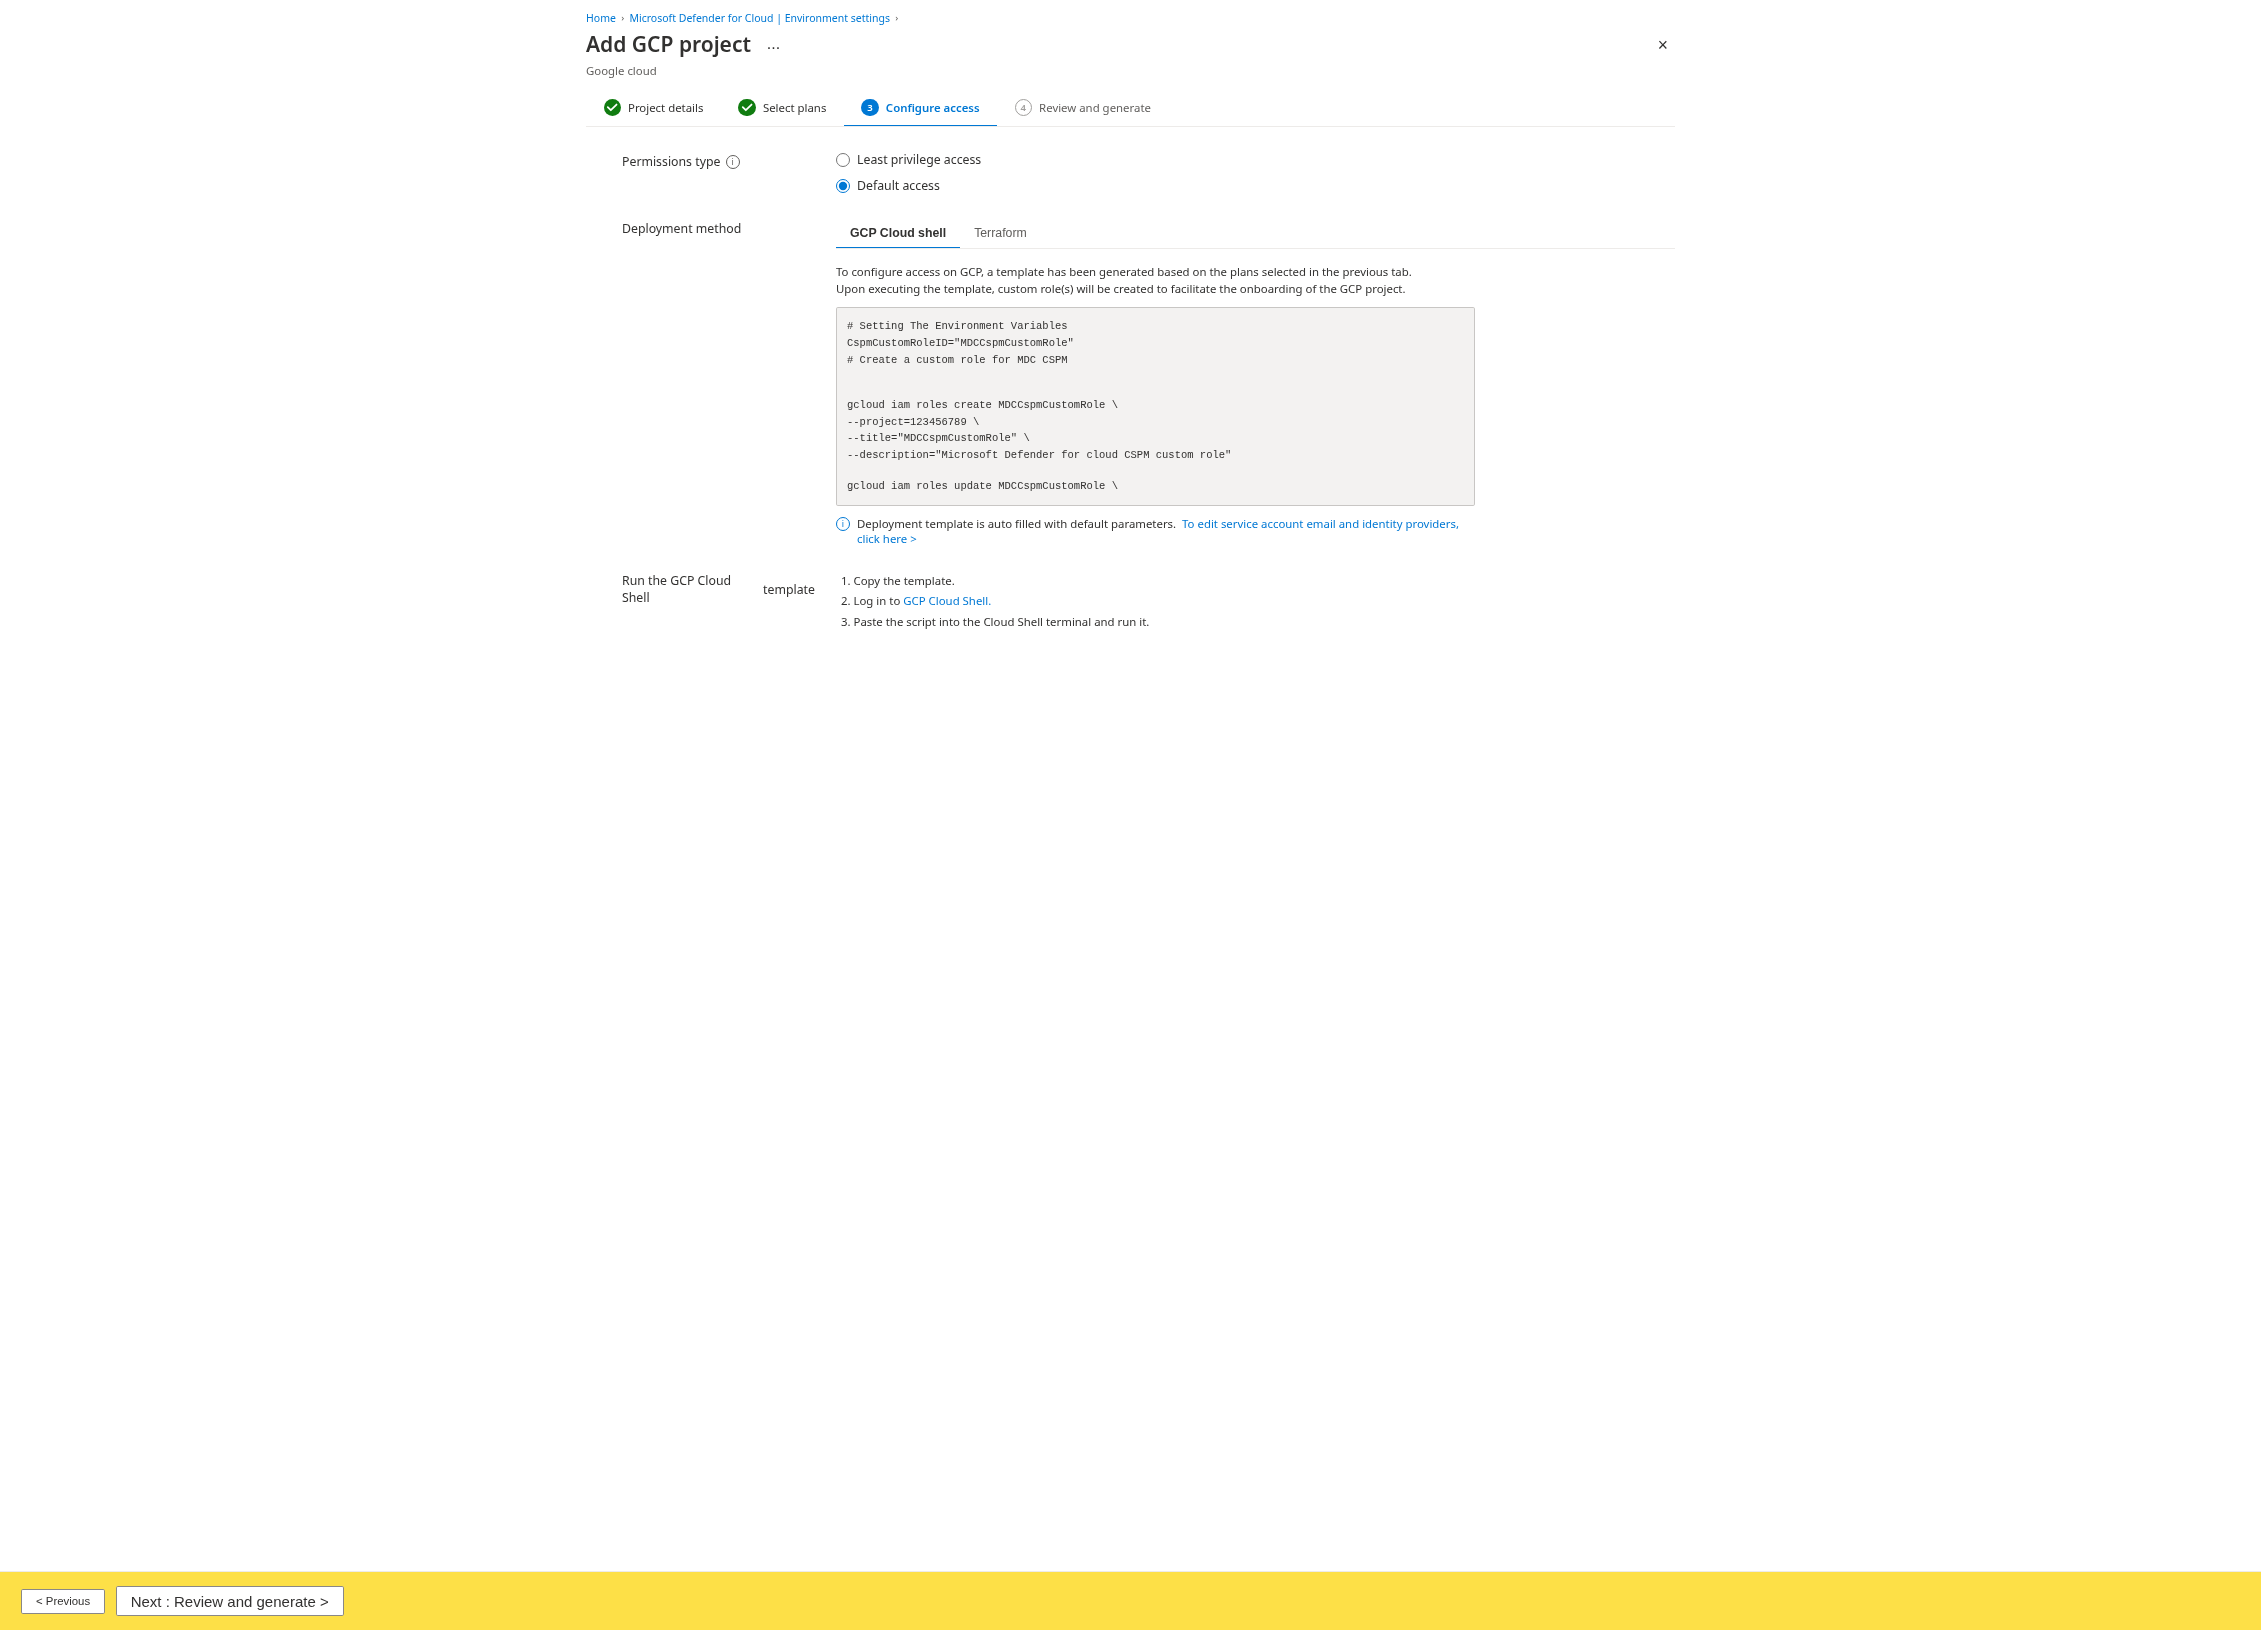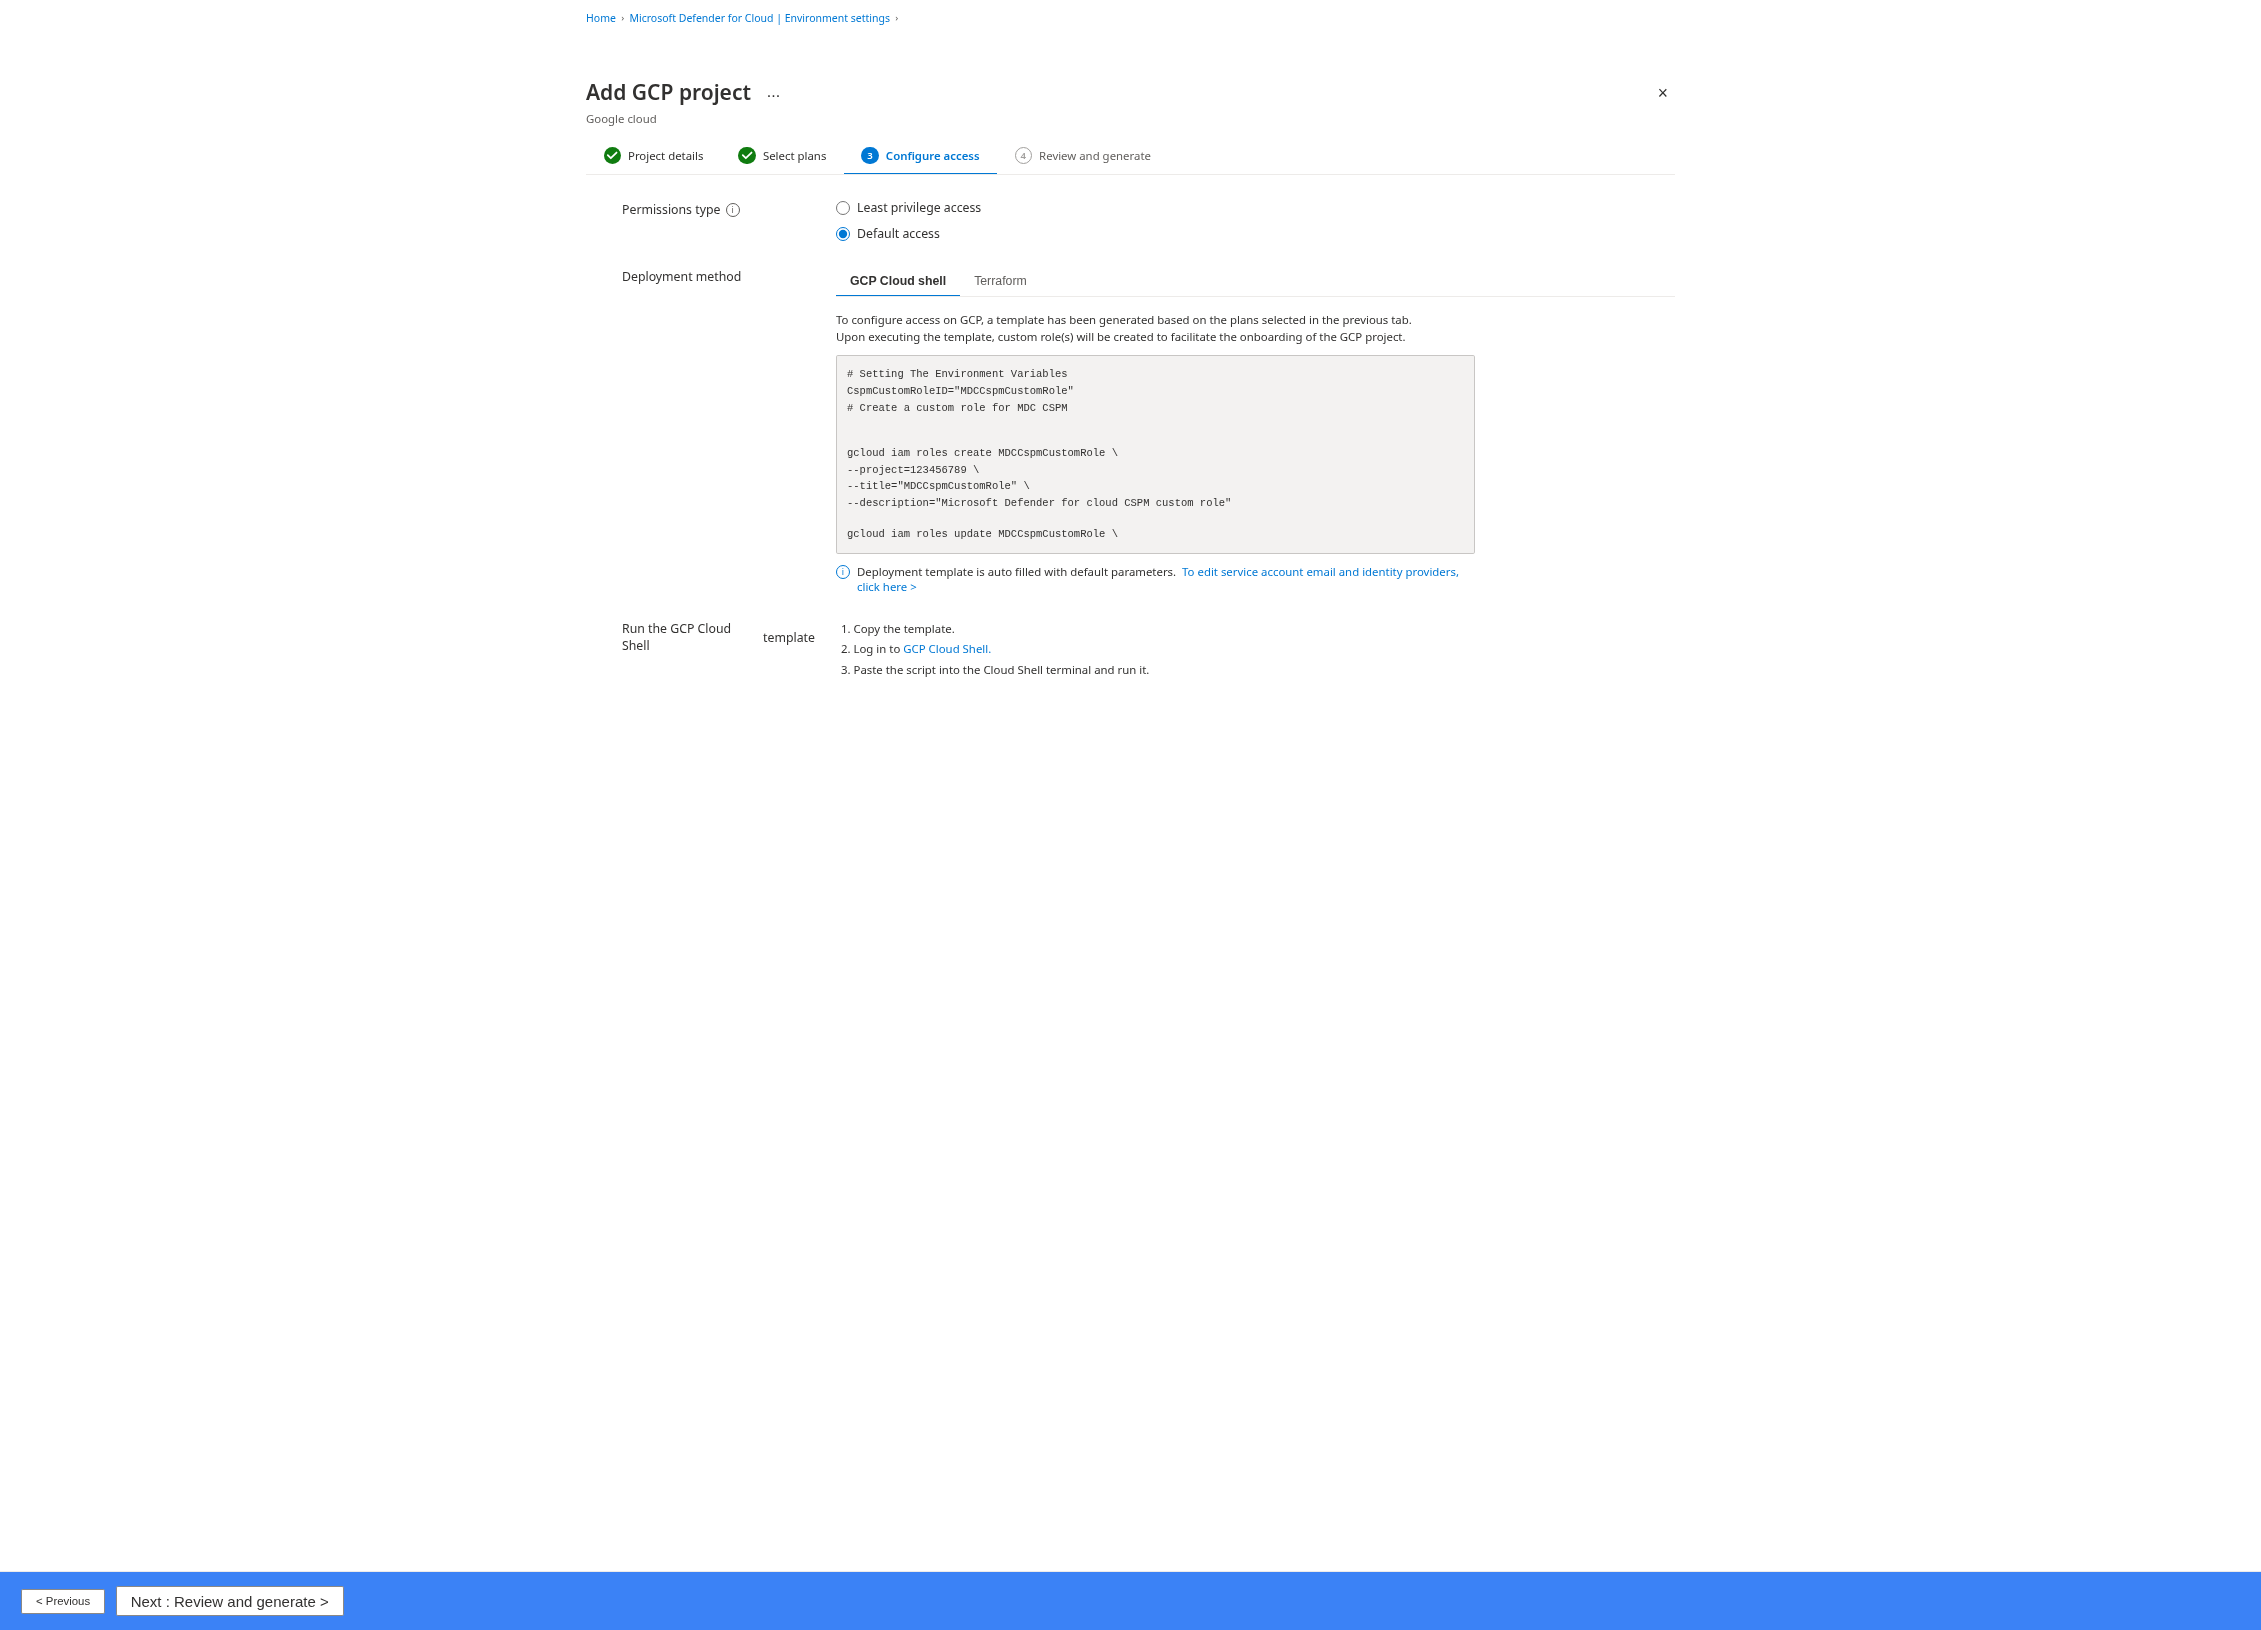--- a/index.html
+++ b/index.html
@@ -32,21 +32,20 @@
     }
     .breadcrumb-sep {
       color: #605e5c;
       font-size: 9.6px;
     }
     .page-header {
       display: flex;
       align-items: flex-start;
       justify-content: space-between;
       margin-bottom: 3.5px;
-      margin-top: 48px;
     }
     .page-title {
       font-size: 21px;
       font-weight: 600;
       color: #323130;
       line-height: 1.2;
     }
     .ellipsis-btn {
       background: none;
       border: none;
@@ -257,21 +256,21 @@
       padding-left: 17.5px;
       line-height: 1.8;
       font-size: 11.4px;
     }
     
     .footer {
       position: fixed;
       bottom: 0;
       left: 0;
       right: 0;
-      background: #3b82f6;
+      background: #fde047;
       border-top: 0.9px solid #edebe9;
       padding: 14px 21px;
       display: flex;
       align-items: center;
       gap: 10.5px;
     }
     .btn-secondary {
       background: #fff;
       border: 0.9px solid #8a8886;
       color: #323130;

